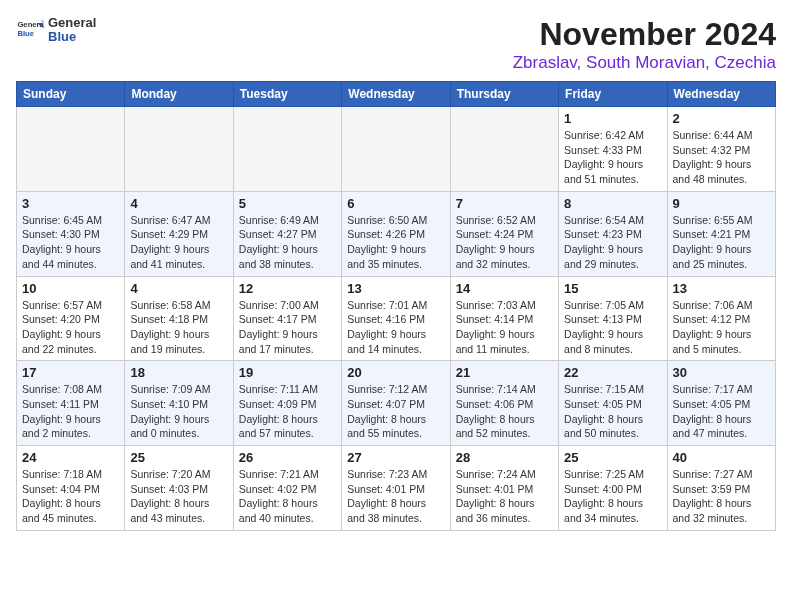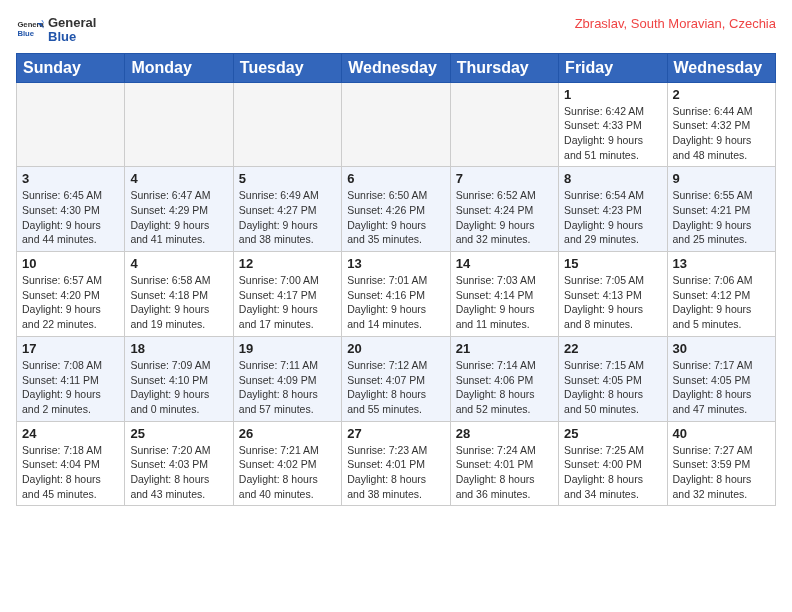--- a/index.html
+++ b/index.html
@@ -36,34 +36,34 @@
     }
     .title-block {
       text-align: right;
     }
     .month-title {
       font-size: 32px;
       font-weight: bold;
       color: #222;
     }
     .location {
-      font-size: 13px;
-      color: #ef4444;
+      font-size: 17px;
+      color: #6d28d9;
     }
     table {
       width: 100%;
       border-collapse: collapse;
       font-size: 11px;
     }
     th {
       background: #3366bb;
       color: #fff;
       text-align: left;
       padding: 5px 6px;
-      font-size: 16px;
+      font-size: 12px;
       font-weight: bold;
       border: 1px solid #2255aa;
     }
     td {
       vertical-align: top;
       border: 1px solid #ccc;
       padding: 4px 5px;
       width: 108px;
       min-height: 70px;
       background: #fff;
@@ -112,20 +112,21 @@
       <text x="2" y="28" font-size="11" font-weight="bold" fill="#2255aa" font-family="Arial">Blue</text>
       <polygon points="30,10 40,18 36,10" fill="#2255aa"></polygon>
       <polygon points="36,6 42,14 38,6" fill="#5588dd"></polygon>
     </svg>
     <div class="logo-text">
       <span class="logo-general">General</span>
       <span class="logo-blue">Blue</span>
     </div>
   </div>
   <div class="title-block">
+    <div class="month-title">November 2024</div>
     <div class="location">Zbraslav, South Moravian, Czechia</div>
   </div>
 </div>
 
 <table>
   <thead>
     <tr>
     <th>Sunday</th>
         <th>Monday</th>
         <th>Tuesday</th>

